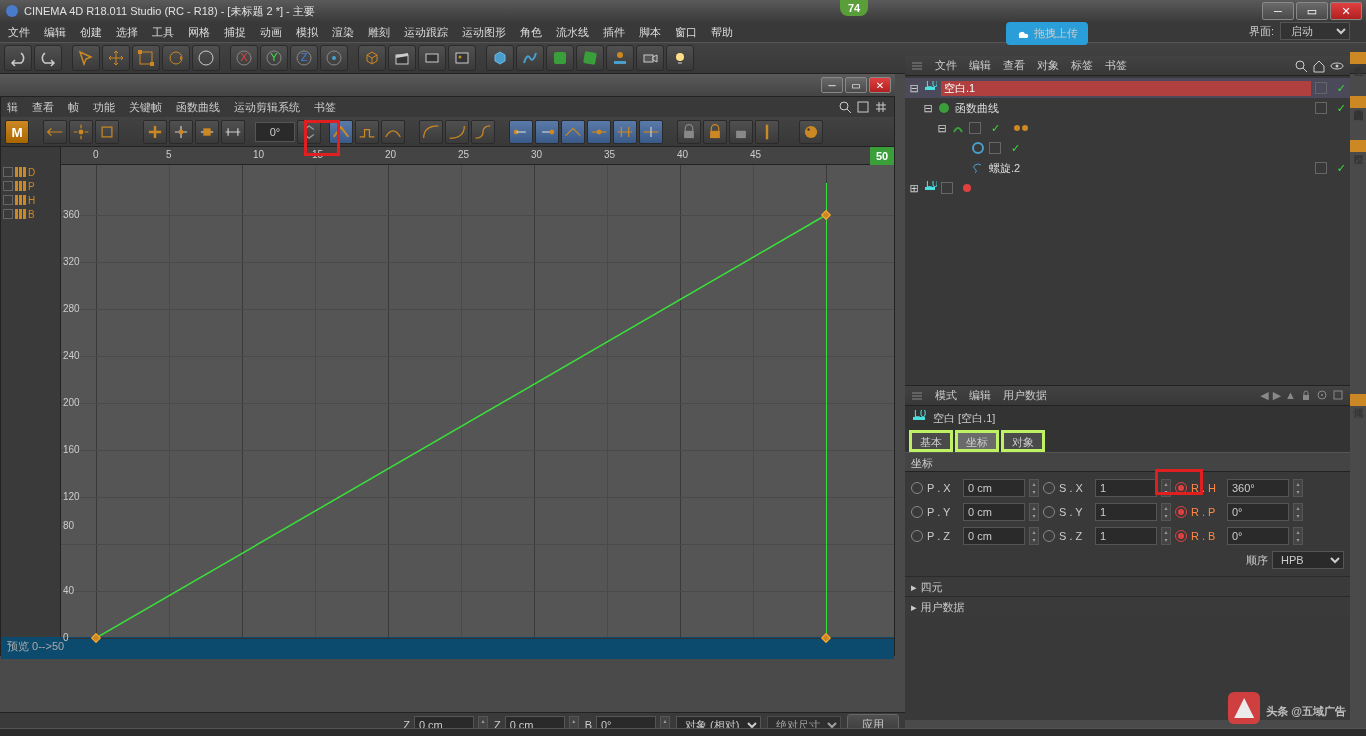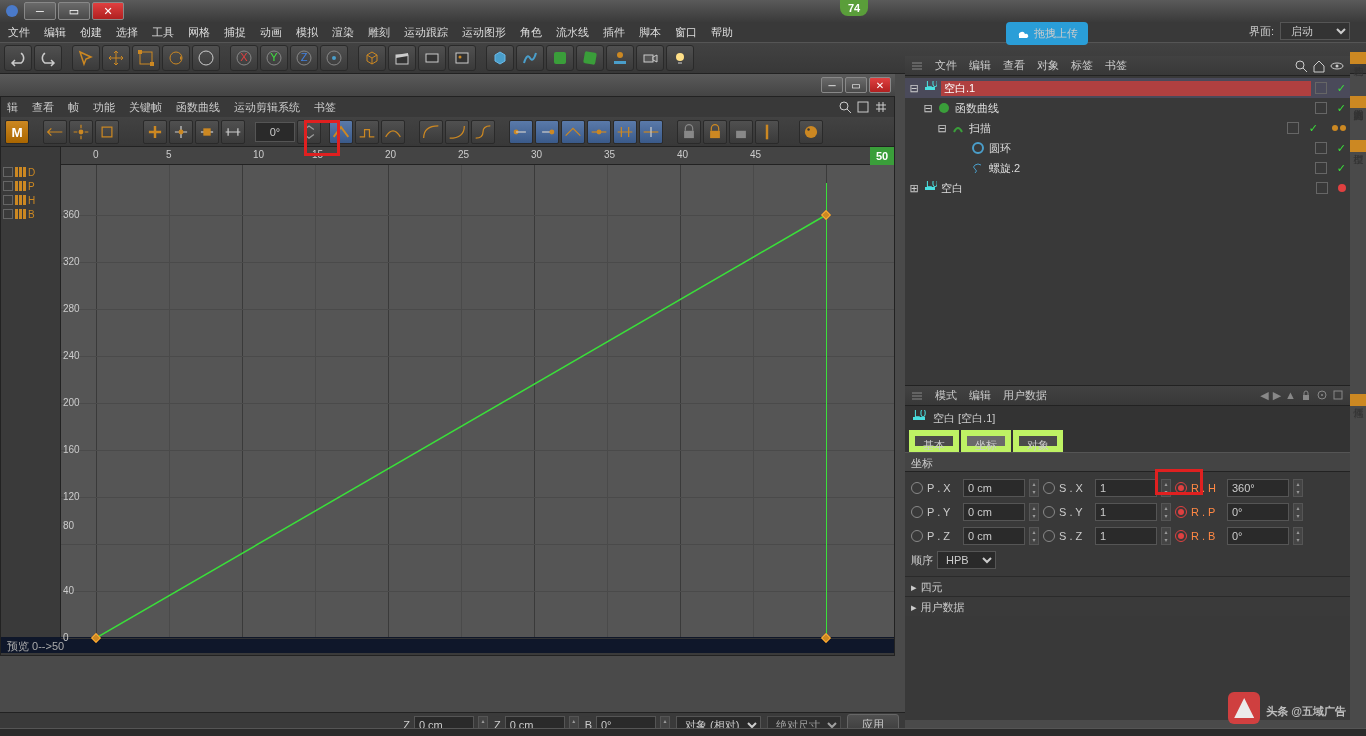--- a/index.html
+++ b/index.html
@@ -43,21 +43,21 @@
 .ruler-tick{position:absolute;top:2px;font-size:10px;color:#ccc}
 .ruler-end{position:absolute;right:0;top:0;width:24px;height:18px;background:#3a9e3a;color:#fff;text-align:center;line-height:18px;font-weight:bold}
 .grid-lines{position:absolute;inset:18px 0 0 0}
 .vline{position:absolute;top:0;bottom:0;width:1px;background:#4a4a4a}
 .vline.major{background:#3a3a3a}
 .hline{position:absolute;left:0;right:0;height:1px;background:#4a4a4a}
 .y-label{position:absolute;left:2px;font-size:10px;color:#ccc}
 .curve-line{position:absolute;stroke:#3ae03a;stroke-width:1.5;fill:none}
 .keyframe{position:absolute;width:7px;height:7px;background:#cc8822;border:1px solid #ffaa33;transform:translate(-50%,-50%) rotate(45deg)}
 .play-line{position:absolute;top:18px;bottom:0;width:1px;background:#3ae03a}
-.status-line{height:16px;background:#0f172a;color:#aaa;padding:0 6px;line-height:18px}
+.status-line{height:22px;background:#0c4a6e;color:#aaa;padding:0 6px;line-height:18px}
 .coord-bar{height:24px;background:#3a3a3a;display:flex;align-items:center;gap:6px;padding:0 6px;border-top:1px solid #222;position:absolute;bottom:0;left:0;right:0}
 .coord-grp{display:flex;align-items:center;gap:4px}
 .coord-in{width:60px;height:18px;background:#2a2a2a;border:1px solid #555;color:#ccc;padding:0 4px}
 .coord-sel{background:#2a2a2a;border:1px solid #555;color:#ccc;padding:1px 4px}
 .coord-btn{padding:2px 14px;background:linear-gradient(#505050,#3a3a3a);border:1px solid #666;border-radius:3px}
 .right-panel{flex:1;background:#393939;display:flex;flex-direction:column;margin-top:-18px}
 .obj-panel{height:330px;border-bottom:1px solid #222;display:flex;flex-direction:column}
 .panel-head{height:20px;background:linear-gradient(#424242,#383838);display:flex;align-items:center;padding:0 6px;gap:12px;border-bottom:1px solid #222}
 .panel-head .spacer{flex:1}
 .panel-icons{display:flex;gap:4px}
@@ -69,21 +69,21 @@
 .tree-name{flex:1;color:#ddd}
 .tree-name.sel{background:#b04040;color:#fff;padding:0 3px}
 .tree-flags{display:flex;gap:3px;align-items:center}
 .flag-box{width:12px;height:12px;border:1px solid #666}
 .flag-chk{color:#3ae03a}
 .flag-dots{display:flex;gap:2px}
 .flag-dot{width:6px;height:6px;border-radius:50%}
 .attr-panel{flex:1;display:flex;flex-direction:column}
 .attr-name-row{height:24px;background:#333;display:flex;align-items:center;padding:0 6px;gap:6px}
 .attr-tabs{height:22px;display:flex;gap:2px;padding:0 4px;background:#333}
-.attr-tab{padding:2px 8px;background:#4a4a4a;border:6px solid #bef264}
+.attr-tab{padding:2px 8px;background:#4a4a4a;border:3px solid #bef264}
 .attr-tab.active{background:#6a6a6a}
 .attr-section-head{height:20px;background:#444;padding:0 6px;line-height:20px;border-top:1px solid #555;border-bottom:1px solid #222}
 .attr-rows{padding:4px 6px}
 .attr-row{display:flex;align-items:center;gap:4px;height:24px}
 .attr-radio{width:12px;height:12px;border:1px solid #888;border-radius:50%;display:flex;align-items:center;justify-content:center}
 .attr-radio.red{border-color:#e04040}
 .attr-radio.red::after{content:"";width:6px;height:6px;background:#e04040;border-radius:50%}
 .attr-label{width:32px;color:#ccc}
 .attr-label.red{color:#ff8844}
 .attr-input{width:62px;height:18px;background:#2a2a2a;border:1px solid #555;color:#ccc;padding:0 4px}
@@ -98,20 +98,21 @@
 .wm-logo::after{content:"";position:absolute;inset:6px;background:#fff;clip-path:polygon(50% 0,100% 100%,0 100%)}
 .bottom-strip{position:absolute;bottom:0;left:0;right:0;height:8px;background:#2a2a2a;border-top:1px solid #555}
 </style>
 </head>
 <body>
 
 <div class="titlebar">
   <svg viewBox="0 0 16 16">
       <circle cx="8" cy="8" r="6" fill="#4a7aca"></circle>
     </svg>
+  <span class="titlebar-text">CINEMA 4D R18.011 Studio (RC - R18) - [未标题 2 *] - 主要</span>
   <div class="win-controls">
     <div class="win-btn">─</div>
     <div class="win-btn">▭</div>
     <div class="win-btn close">✕</div>
   </div>
 </div>
 <div class="badge">74</div>
 
 <div class="menubar">
   <span>文件</span>
@@ -644,40 +645,38 @@
               <span class="flag-chk">✓</span>
             </span>
       </div>
       <div class="tree-row" style="padding-left:32px">
         <span class="tree-exp">⊟</span>
         <span class="tree-icon">
               <svg width="14" height="14">
                 <path d="M3 11Q7 3 11 11" stroke="#3a9e3a" fill="none" stroke-width="2"></path>
               </svg>
             </span>
-        <span class="tree-name">扫描</span>
         <span class="tree-flags">
               <span class="flag-box"></span>
               <span style="width:4px"></span>
               <span class="flag-chk">✓</span>
               <span style="width:8px"></span>
               <span class="flag-dots">
                 <span class="flag-dot" style="background:#cc8822"></span>
                 <span class="flag-dot" style="background:#cc8822"></span>
               </span>
             </span>
       </div>
       <div class="tree-row" style="padding-left:52px">
         <span class="tree-exp"></span>
         <span class="tree-icon">
               <svg width="14" height="14">
                 <circle cx="7" cy="7" r="5" fill="none" stroke="#4a9eca" stroke-width="2"></circle>
               </svg>
             </span>
-        <span class="tree-name">圆环</span>
         <span class="tree-flags">
               <span class="flag-box"></span>
               <span style="width:4px"></span>
               <span class="flag-chk">✓</span>
             </span>
       </div>
       <div class="tree-row" style="padding-left:52px">
         <span class="tree-exp"></span>
         <span class="tree-icon">
               <svg width="14" height="14">
@@ -692,21 +691,20 @@
             </span>
       </div>
       <div class="tree-row">
         <span class="tree-exp">⊞</span>
         <span class="tree-icon">
               <svg width="14" height="14">
                 <rect x="2" y="6" width="10" height="3" fill="#4ae0e0"></rect>
                 <text x="3" y="6" fill="#4ae0e0" font-size="7">L0</text>
               </svg>
             </span>
-        <span class="tree-name">空白</span>
         <span class="tree-flags">
               <span class="flag-box"></span>
               <span style="width:4px"></span>
               <span class="flag-dot" style="background:#e04040;width:8px;height:8px"></span>
             </span>
       </div>
     </div>
   </div>
   <div class="attr-panel">
     <div class="panel-head">
@@ -810,23 +808,23 @@
               <div>▾</div>
             </div>
         <div class="attr-radio red"></div>
             <span class="attr-label red">R . B</span>
             <input class="attr-input" value="0°" style="">
             <div class="attr-spin">
               <div>▴</div>
               <div>▾</div>
             </div>
       </div>
-      <div class="attr-row" style="">
+      <div class="attr-row" style="justify-content:flex-end">
         <span class="attr-label" style="width:auto">顺序</span>
-        <select class="attr-input" style="width:59px"><option>HPB</option></select>
+        <select class="attr-input" style="width:72px"><option>HPB</option></select>
       </div>
       <div class="red-box2" style="top:-3px;left:250px;width:48px;height:26px"></div>
     </div>
     <div class="attr-collapse">
           <span>▸</span>
           <span>四元</span>
         </div>
     <div class="attr-collapse">
           <span>▸</span>
           <span>用户数据</span>

